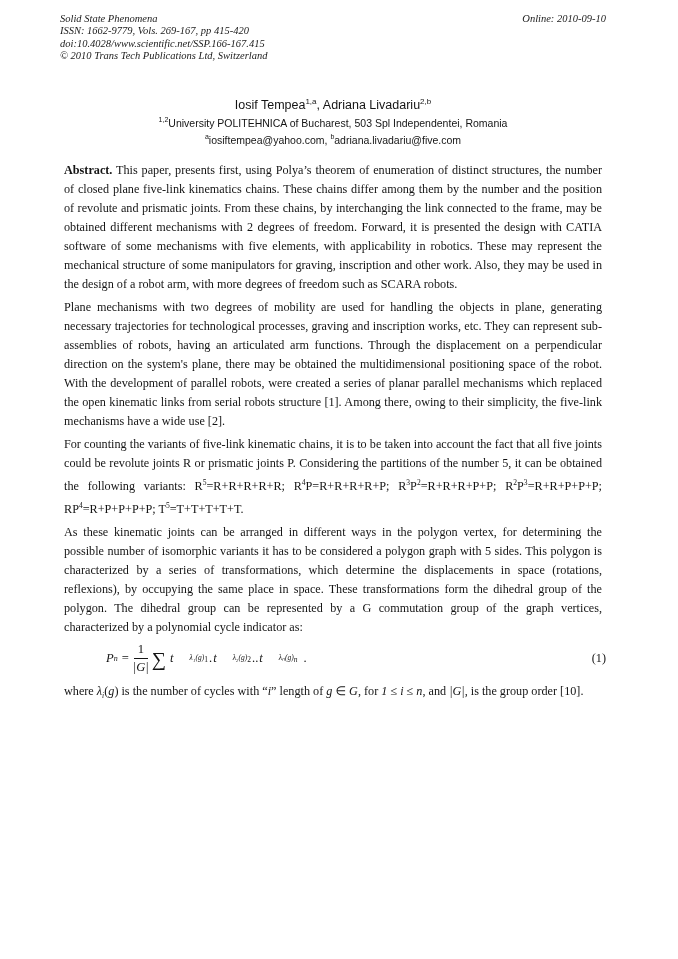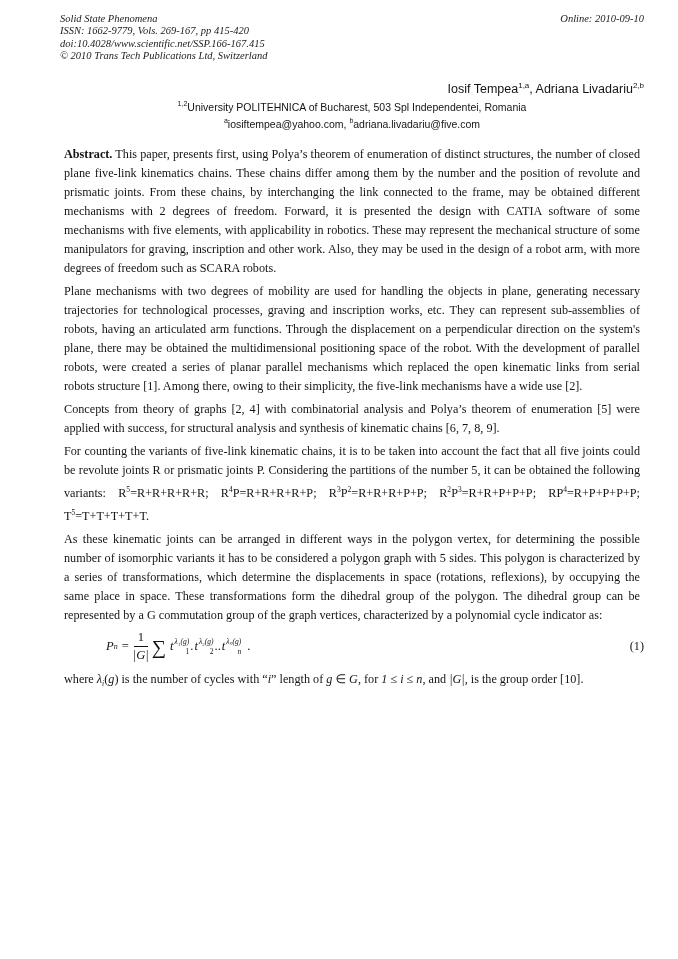--- a/index.html
+++ b/index.html
@@ -1,32 +1,32 @@
 <!DOCTYPE html>
 <html><head>
 <meta charset="utf-8">
 <style>
   html, body { margin:0; padding:0; }
   body {
     width:678px; height:959px; overflow:hidden;
     background:#ffffff; color:#141414;
     font-family:"Liberation Serif", serif;
   }
-  .page { padding:13px 34px 0 60px; box-sizing:border-box; width:678px; height:755px;border-radius:7px; }
+  .page { padding:13px 72px 0 60px; box-sizing:border-box; width:678px; height:755px;border-radius:7px; }
 
   
   .hdr { display:flex; justify-content:space-between; align-items:flex-start;
          font:italic 10.5px/12.3px "Liberation Serif", serif; color:#1a1a1a; }
   .hdr-left div { white-space:nowrap; }
   .hdr-right { white-space:nowrap; }
 
   
   .title { margin:25px 0 0; text-align:center;
            font:bold 14px/18px "Liberation Sans", sans-serif; color:#121212; }
-  .authors { margin-top:16px; text-align:right;
+  .authors { margin-top:32px; text-align:center;
              font:12.5px/16px "Liberation Sans", sans-serif; }
   .authors sup { font-size:8px; }
   .affil, .emails { text-align:center; font:10.5px/13.5px "Liberation Sans", sans-serif; }
   .affil sup, .emails sup { font-size:7px; }
 
   
   .keywords { margin-top:31px; font:11px/14px "Liberation Sans", sans-serif; }
   .keywords .lbl { font-weight:bold; }
 
   
@@ -43,22 +43,22 @@
             font:12.6px/15px "Liberation Serif", serif; }
   .eq-formula { display:inline-flex; align-items:center; }
   .eq-var { font-style:italic; }
   .eq-sub { font-size:8px; }
   .eq-eq { margin:0 4px; }
   .eq-frac { display:inline-flex; flex-direction:column; align-items:center; margin-right:2px; }
   .eq-num { padding:0 4px 1px; border-bottom:1px solid #141414; }
   .eq-den { padding-top:1px; font-style:italic; }
   .eq-sum { font-size:20px; line-height:20px; margin:0 2px 0 1px; }
   .eq-term { display:inline-flex; align-items:center; }
-  .eq-stack { display:inline-flex; flex-direction:column; align-items:flex-end;
-              font-size:7.5px; line-height:8px; margin-left:1px; }
+  .eq-stack { display:inline-flex; flex-direction:row; align-items:flex-start;
+              font-size:7.5px; line-height:8px; margin-left:16px; }
   .eq-stack .st-sup { transform:translateY(-1px); }
   .eq-stack .st-sub { transform:translateY(1px); }
   .eq-pre { margin:0 1px; }
   .eq-tail { margin-left:6px; }
   .eq-number { font:12.2px "Liberation Serif", serif; }
 
   .where { margin-top:7px; }
 </style>
 </head>
 <body>
@@ -90,21 +90,20 @@
 
 
   <p class="para abstract">
     <b>Abstract.</b><span> This paper, presents first, using Polya’s theorem of enumeration of distinct structures, the number of closed plane five-link kinematics chains. These chains differ among them by the number and the position of revolute and prismatic joints. From these chains, by interchanging the link connected to the frame, may be obtained different mechanisms with 2 degrees of freedom. Forward, it is presented the design with CATIA software of some mechanisms with five elements, with applicability in robotics. These may represent the mechanical structure of some manipulators for graving, inscription and other work. Also, they may be used in the design of a robot arm, with more degrees of freedom such as SCARA robots.</span>
   </p>
 
 
   <p class="para">Plane mechanisms with two degrees of mobility are used for handling the objects in plane, generating necessary trajectories for technological processes, graving and inscription works, etc. They can represent sub-assemblies of robots, having an articulated arm functions. Through the displacement on a perpendicular direction on the system's plane, there may be obtained the multidimensional positioning space of the robot. With the development of parallel robots, were created a series of planar parallel mechanisms which replaced the open kinematic links from serial robots structure [1]. Among there, owing to their simplicity, the five-link mechanisms have a wide use [2].</p>
 
 
-  <p class="para">Concepts from theory of graphs [2, 4] with combinatorial analysis and Polya’s theorem of enumeration [5] were applied with success, for structural analysis and synthesis of kinematic chains [6, 7, 8, 9].</p>
   <p class="para"><span>For counting the variants of five-link kinematic chains, it is to be taken into account the fact that all five joints could be revolute joints R or prismatic joints P. Considering the partitions of the number 5, it can be obtained the following variants: R</span><sup>5</sup><span>=R+R+R+R+R;  R</span><sup>4</sup><span>P=R+R+R+R+P; R</span><sup>3</sup><span>P</span><sup>2</sup><span>=R+R+R+P+P; R</span><sup>2</sup><span>P</span><sup>3</sup><span>=R+R+P+P+P; RP</span><sup>4</sup><span>=R+P+P+P+P; T</span><sup>5</sup><span>=T+T+T+T+T.</span></p>
   <p class="para">As these kinematic joints can be arranged in different ways in the polygon vertex, for determining the possible number of isomorphic variants it has to be considered a polygon graph with 5 sides. This polygon is characterized by a series of transformations, which determine the displacements in space (rotations, reflexions), by occupying the same place in space. These transformations form the dihedral group of the polygon. The dihedral group can be represented by a G commutation group of the graph vertices, characterized by a polynomial cycle indicator as:</p>
 
   <div class="eq-row">
     <span class="eq-formula">
       <span class="eq-var">P</span>
         <sub class="eq-sub it">n</sub>
       <span class="eq-eq">=</span>
       <span class="eq-frac">
         <span class="eq-num">1</span>

